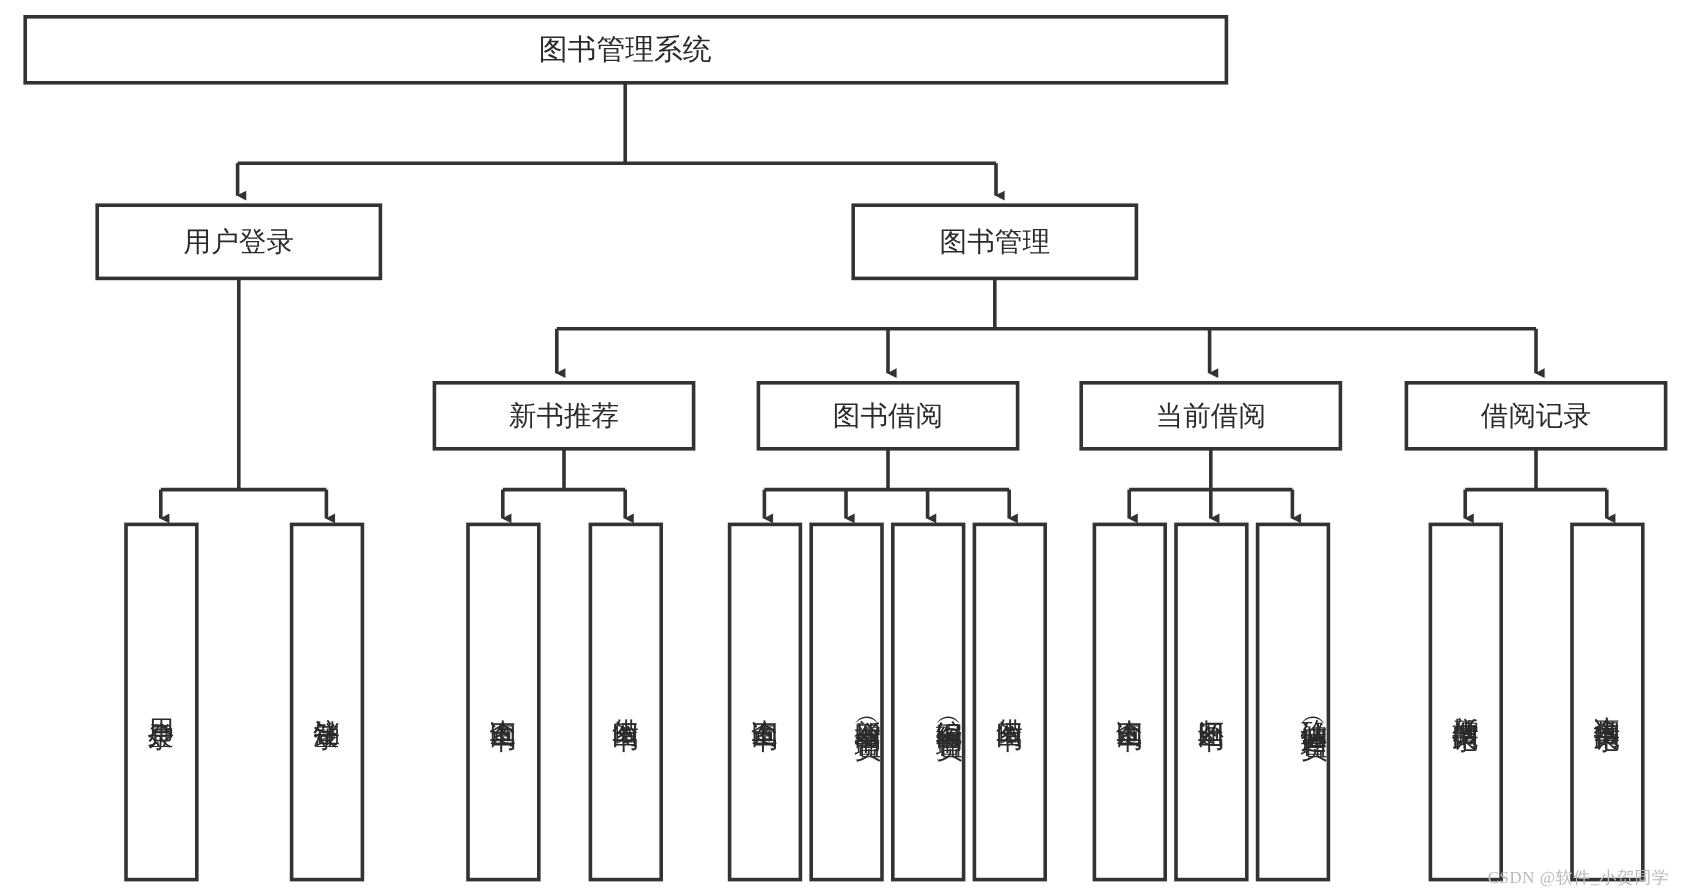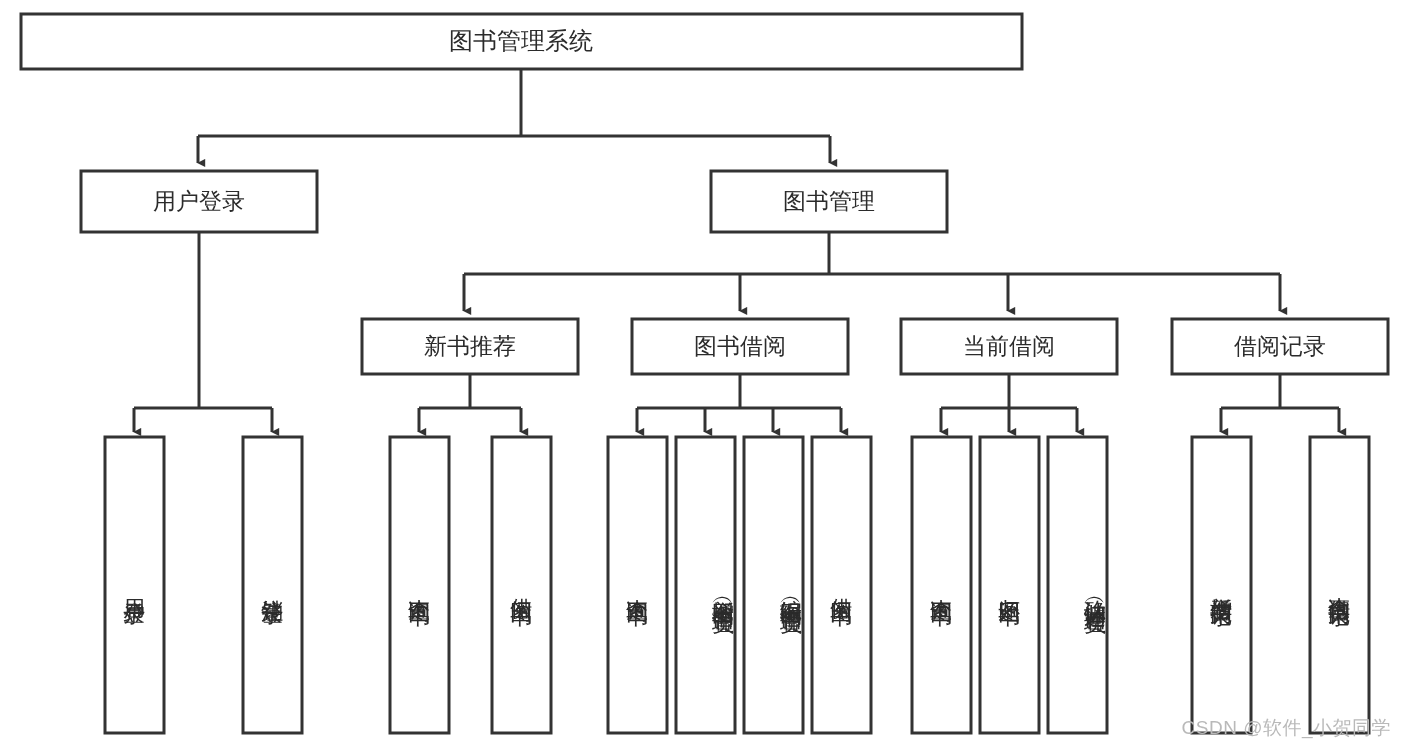--- a/index.html
+++ b/index.html
@@ -61,22 +61,22 @@
     color: #2b2b2b;
     letter-spacing: 2px;
     white-space: nowrap;
     text-align: left;
     pointer-events: none;
   }
   .watermark {
     position: absolute;
     right: 14px;
     bottom: 6px;
-    font-family: Liberation Sans, sans-serif;
-    font-size: 19px;
+    font-family: Liberation Serif, serif;
+    font-size: 14px;
     color: #b9b9b9;
     white-space: nowrap;
     letter-spacing: 0.5px;
   }
 </style>
 </head>
 <body>
 
 <div id="diagram-root">
 

